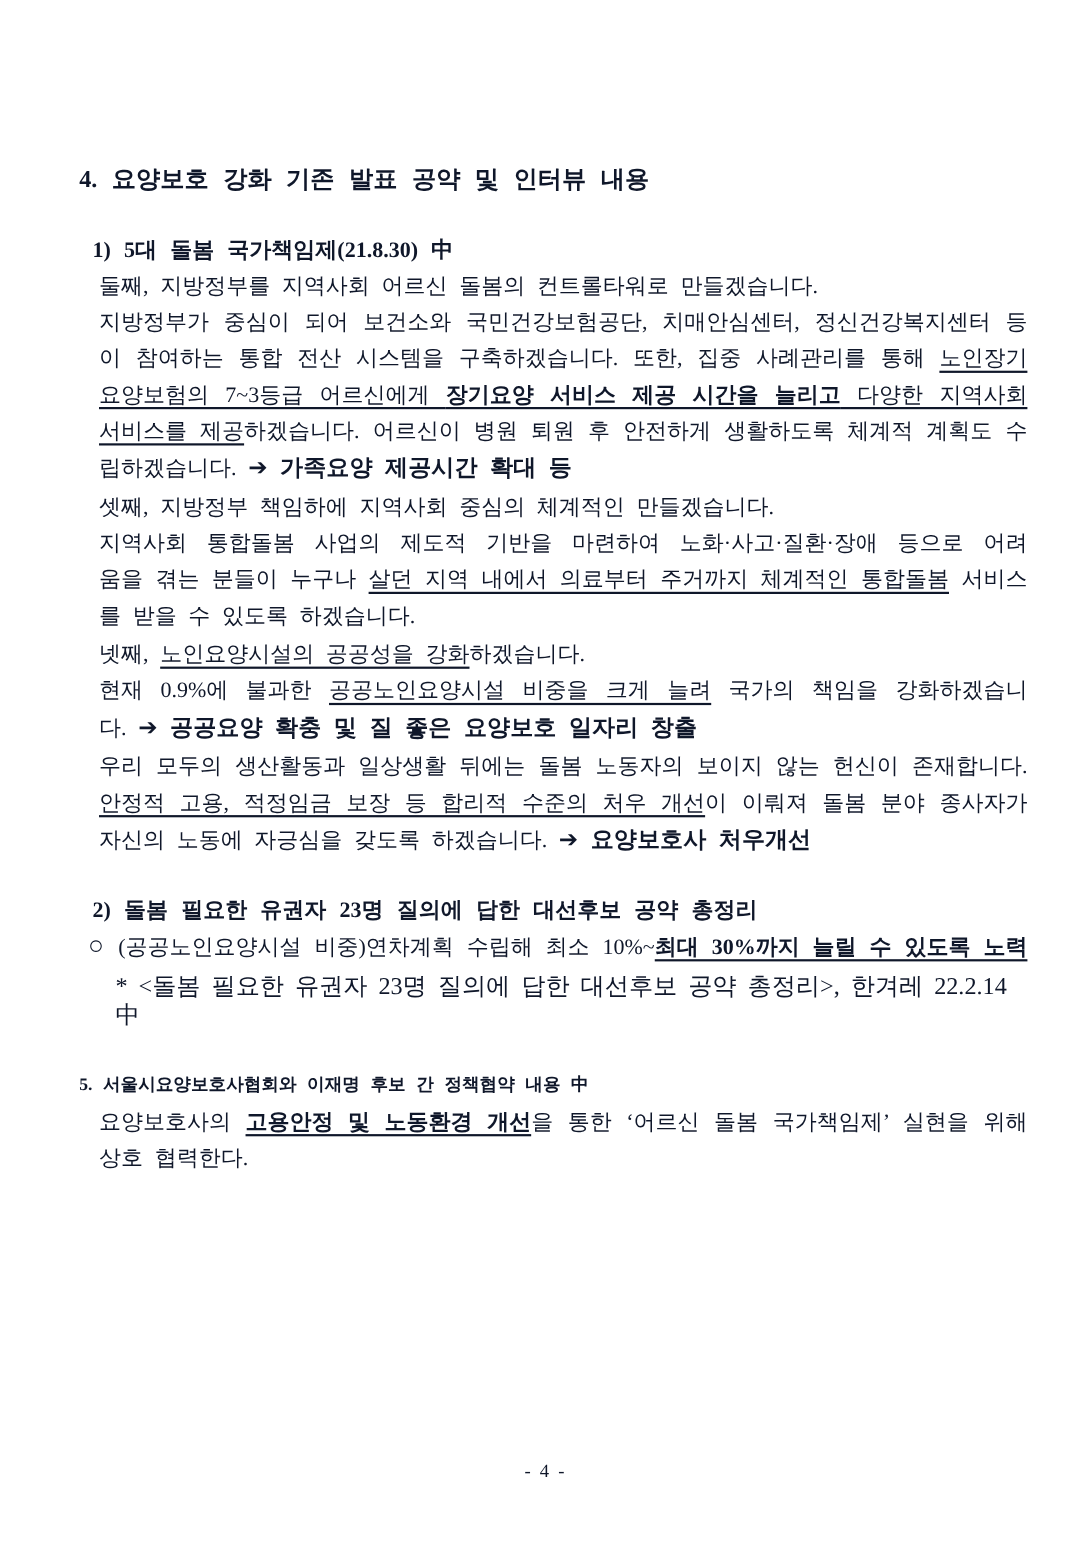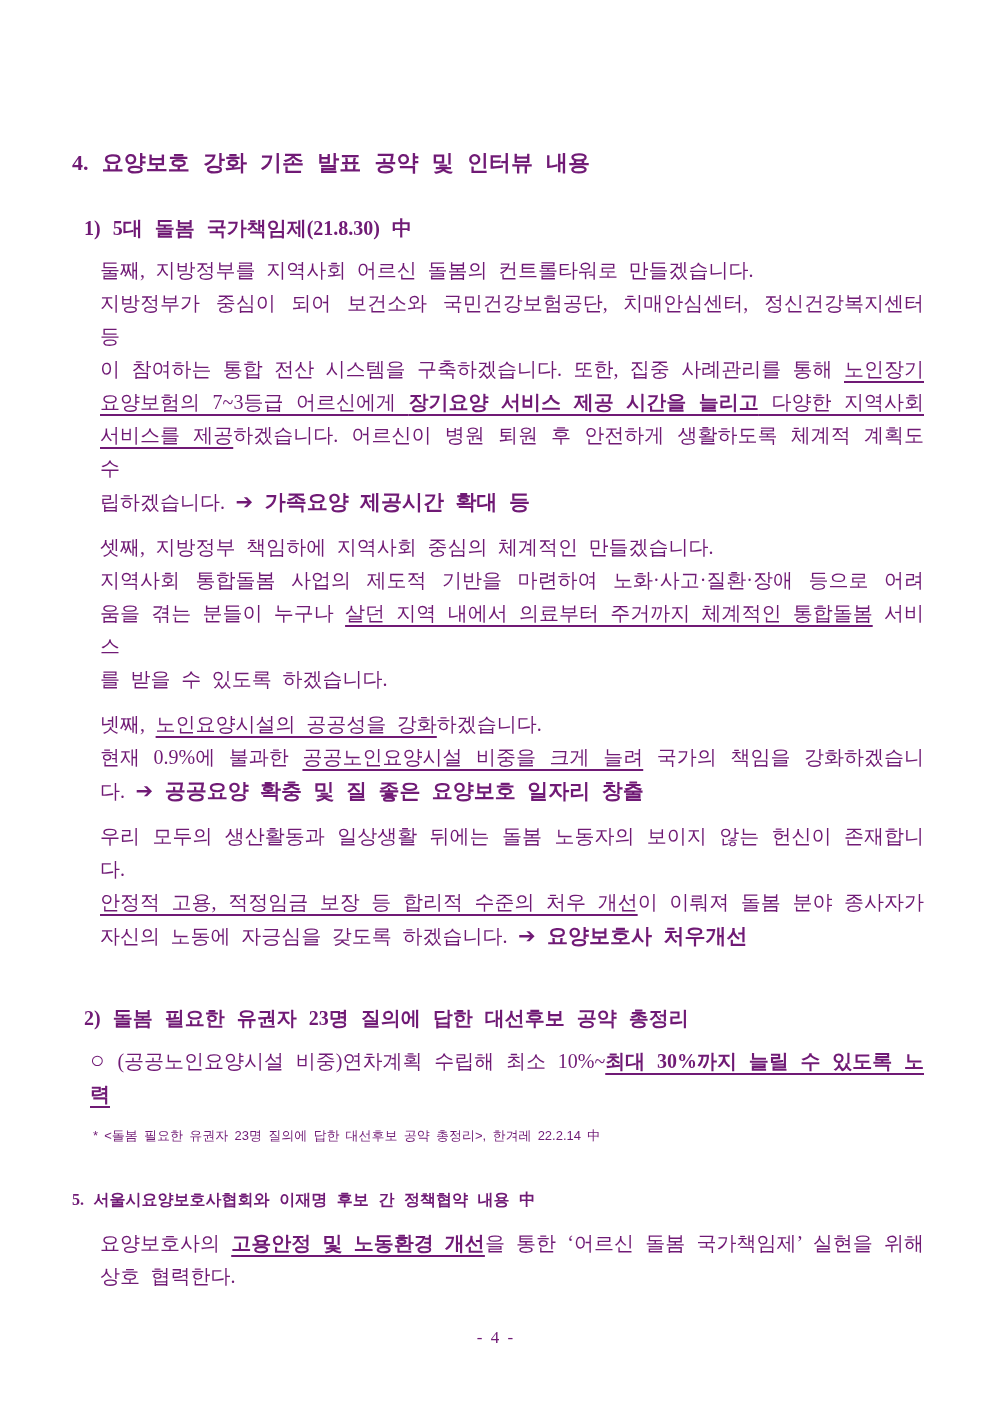--- a/index.html
+++ b/index.html
@@ -2,57 +2,57 @@
 <html><head>
 <meta charset="utf-8">
 <style>
   html, body { margin: 0; padding: 0; background: #e8e8e8; }
   .page {
     position: relative;
     width: 992px;
     height: 1403px;
     background: #ffffff;
     font-family: "Liberation Serif", "DejaVu Serif", serif;
-    color: #701a75;
+    color: #0f172a;
     overflow: hidden;
   }
   .content {
     padding-top: 148px;
     margin-left: 88px;
     width: 848px;
   }
   .h { margin: 0; font-weight: bold; word-spacing: 0.35em; }
   .h4, .h5 { font-size: 22px; line-height: 30px; margin-left: -16px; }
   .h5 { font-size: 16px; }
   .hsub { font-size: 20px; line-height: 28px; margin-left: -4px; }
   .mt-sub1 { margin-top: 36px; }
   .mt-para1 { margin-top: 22px; }
   .mt-para2 { margin-top: 15px; }
   .mt-para3 { margin-top: 13px; }
   .mt-para4 { margin-top: 15px; }
   .mt-para5 { margin-top: 15px; }
-  .mt-sub2 { margin-top: 51px; }
+  .mt-sub2 { margin-top: 33px; }
   .mt-bullet { margin-top: 6px; }
   .mt-foot { margin-top: 6px; }
   .mt-h5 { margin-top: 36px; }
   .mt-para6 { margin-top: 22px; }
-  .para { margin: 12px; }
+  .para { margin: 2px; }
   .line {
     font-size: 20px;
     line-height: 33px;
     text-align: justify;
     word-spacing: 0.28em;
     white-space: normal;
   }
   .line.fill { text-align-last: justify; }
   .bullet-line { margin-left: -10px; }
   .footnote {
-    margin-left: 5px;
-    font-family: Liberation Sans, sans-serif;
-    font-size: 13px;
+    margin-left: 17px;
+    font-family: Liberation Serif, serif;
+    font-size: 22px;
     line-height: 26px;
     word-spacing: 0.2em;
   }
   .b { font-weight: bold; }
   .u { text-decoration: underline; text-decoration-thickness: 1.5px; text-underline-offset: 5px; }
   .g {
     font-family: "Liberation Sans", "DejaVu Sans", sans-serif;
     font-weight: bold;
     font-size: 21px;
   }

